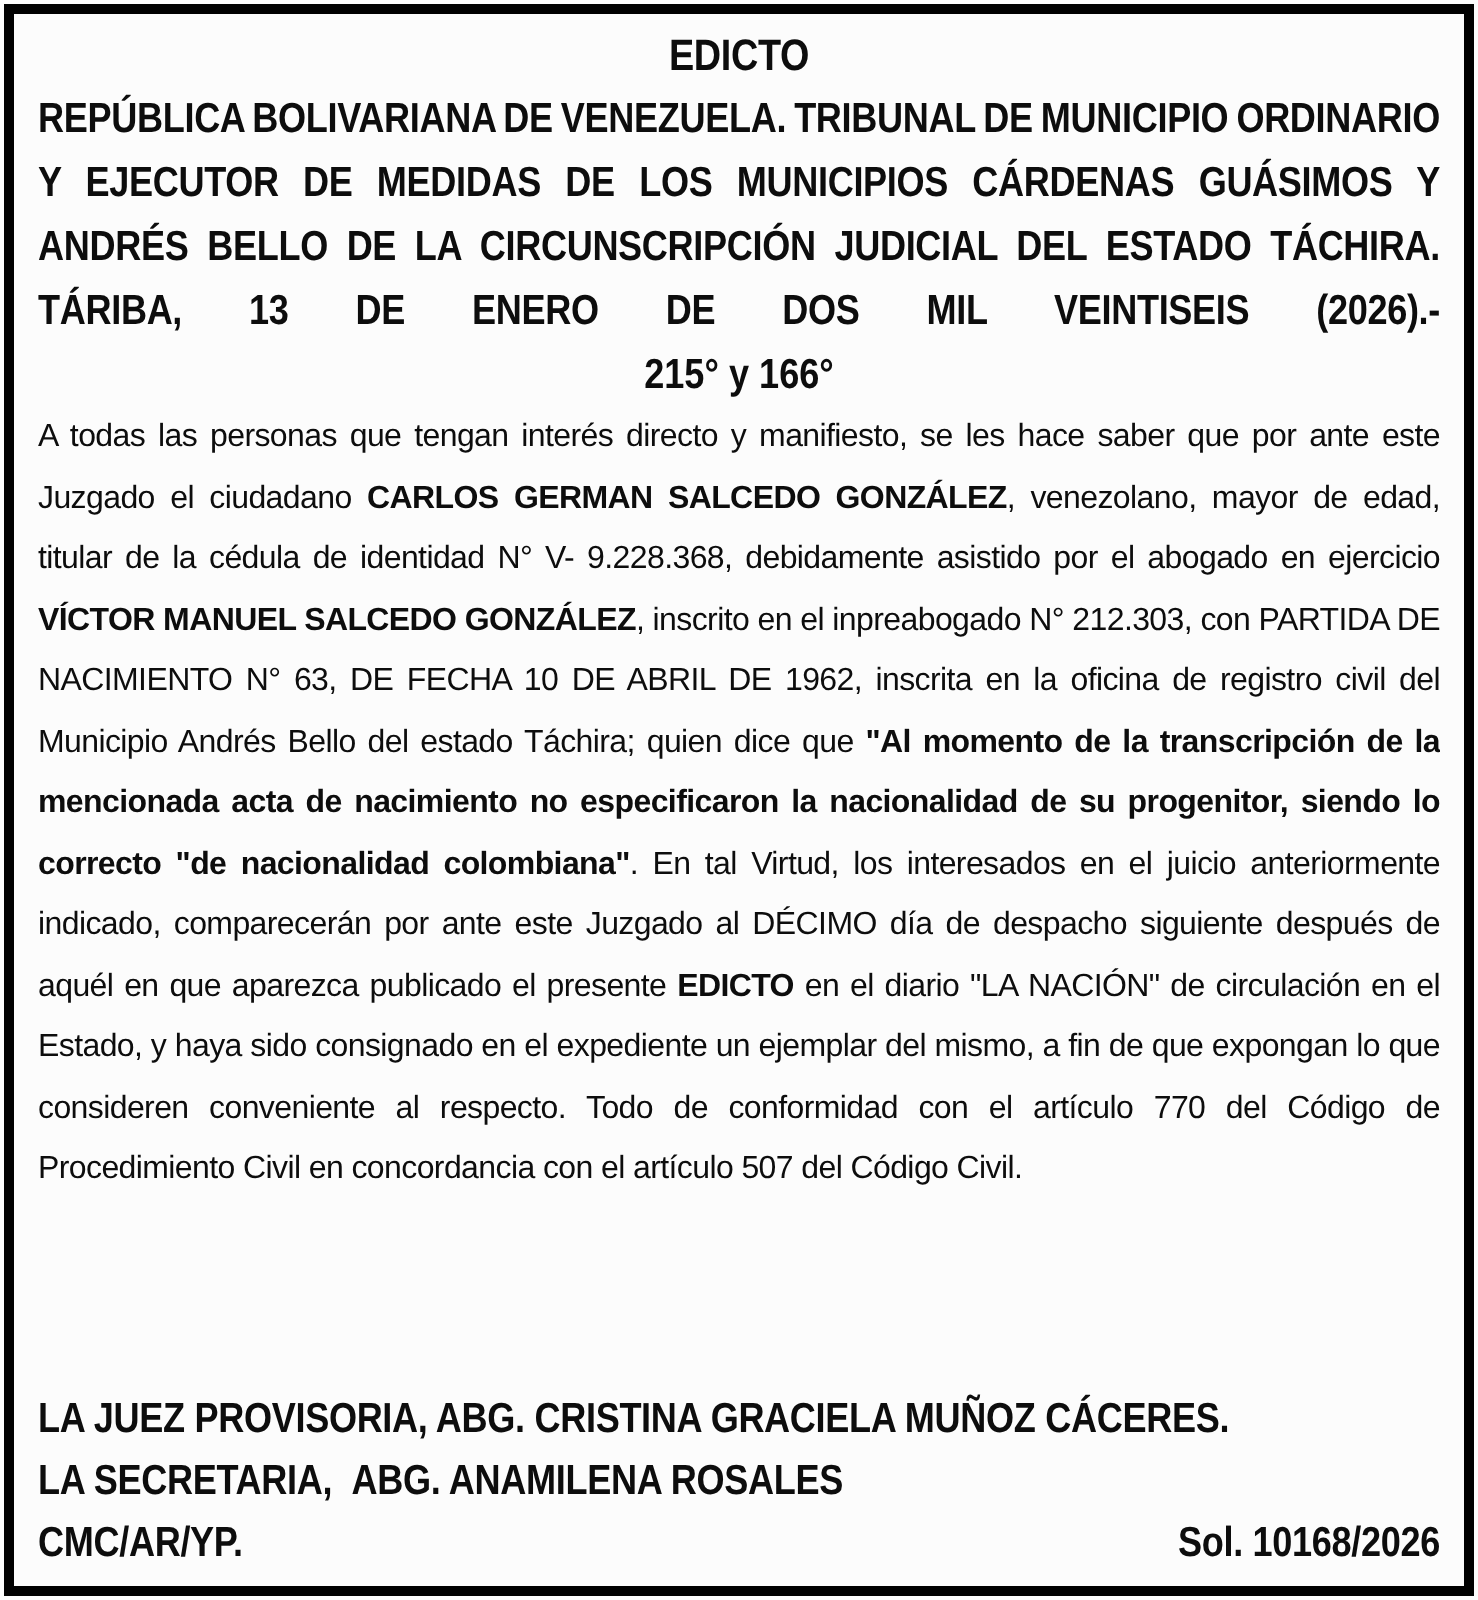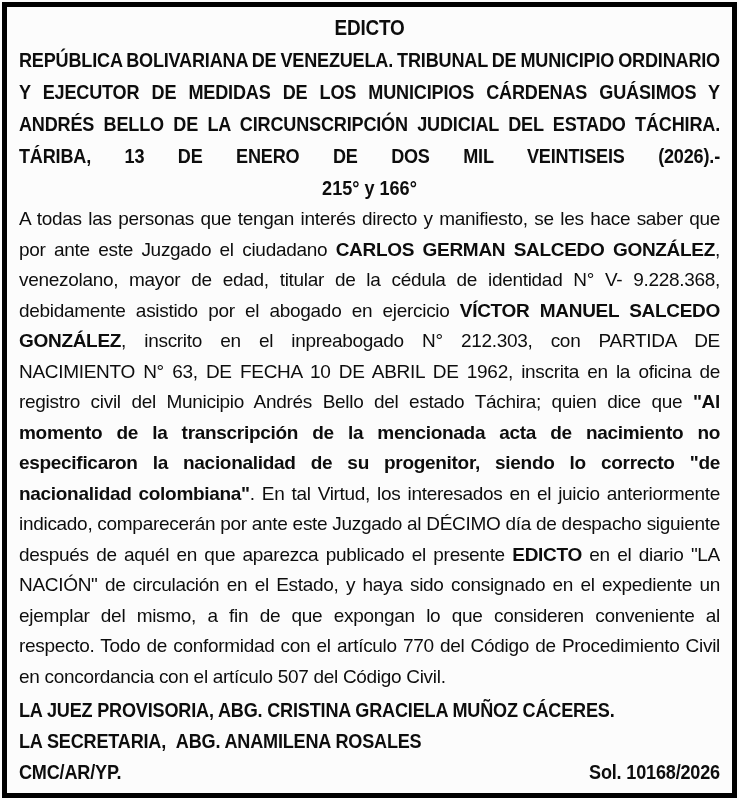--- a/index.html
+++ b/index.html
@@ -35,21 +35,21 @@
     font-weight:bold;font-size:21px;line-height:32px;
     text-align:justify;text-align-last:justify;
     letter-spacing:-0.2px;word-spacing:-1px;
   }
   .years{
     font-weight:bold;font-size:21px;line-height:32px;
     text-align:center;
   }
   .body-par{
     margin:0;flex:1 1 auto;min-height:0;overflow:hidden;
-    font-size:19px;line-height:30.5px;
+    font-size:16px;line-height:30.5px;
     text-align:justify;letter-spacing:-0.3px;
   }
   .body-par .b{font-weight:bold;}
   .sig{
     font-weight:bold;font-size:21px;line-height:31px;
     letter-spacing:-0.2px;white-space:pre-wrap;
   }
   .bottom{
     display:flex;justify-content:space-between;
     font-weight:bold;font-size:21px;line-height:31px;

